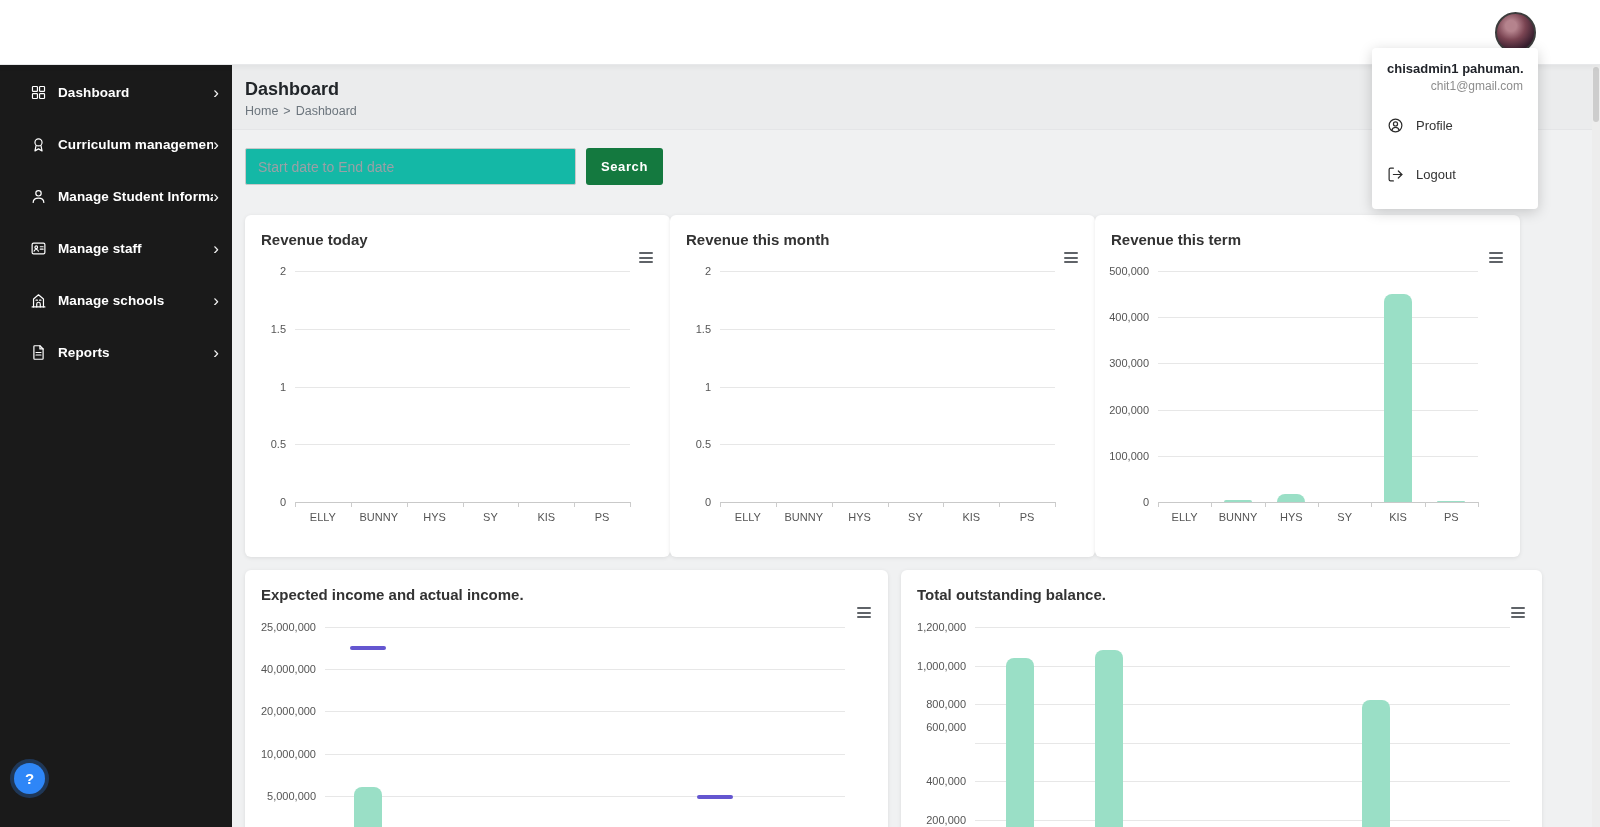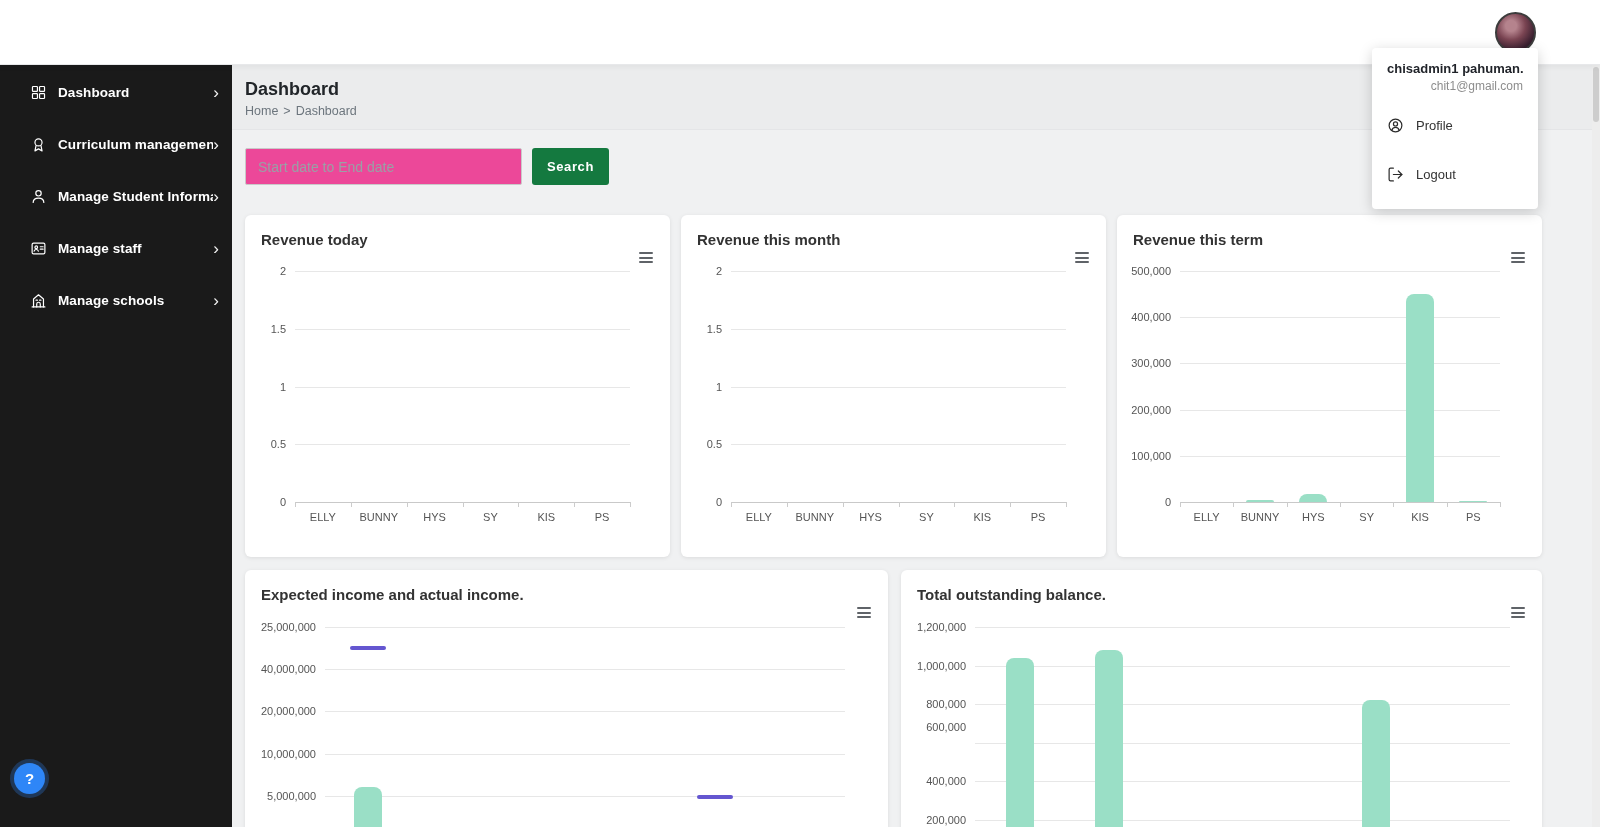--- a/index.html
+++ b/index.html
@@ -37,30 +37,30 @@
   
   .main { position:absolute; left:232px; top:65px; width:1368px; height:762px; overflow:hidden; }
   .page-head { height:65px; background:#ebeced; border-bottom:1px solid #e4e5e7;
     padding:14px 0 0 13px; }
   .page-title { font-size:18px; font-weight:600; color:#212529; }
   .breadcrumb { margin-top:4px; font-size:12.5px; color:#6c757d; }
   .bc-home { cursor:pointer; }
   .bc-sep { margin:0 5px; }
 
   .toolbar { margin:18px 0 0 13px; display:flex; }
-  .date-input { width:277px; height:37px; border:1px solid #c9c9c9; border-radius:2px;
-    padding:0 12px; font-size:14px; color:#333; background:#ec4899;
+  .date-input { width:331px; height:37px; border:1px solid #c9c9c9; border-radius:2px;
+    padding:0 12px; font-size:14px; color:#333; background:#14b8a6;
     font-family:"Liberation Sans",sans-serif; }
   .date-input::placeholder { color:#9aa0a6; }
   .search-btn { width:77px; height:37px; margin-left:10px; background:#14793f;
     color:#fff; border:none; border-radius:3px; font-weight:bold; font-size:13px;
     letter-spacing:0.6px; cursor:pointer; font-family:"Liberation Sans",sans-serif; }
 
   .row { display:flex; margin-left:13px; }
-  .row1 { gap:11px; margin-top:30px; }
+  .row1 { margin-top:30px; }
   .row2 { gap:13px; margin-top:13px; }
   .card { position:relative; background:#fff; border-radius:6px;
     box-shadow:0 1px 4px rgba(0,0,0,0.09); }
   .c-small { width:425px; height:342px; }
   .c4 { width:643px; height:420px; }
   .c5 { width:641px; height:420px; }
   .card-title { font-size:15px; font-weight:600; color:#333;
     position:absolute; left:16px; top:16px; }
   .chart-menu { position:absolute; right:15px; top:36px; width:18px; height:16px;
     border:none; background:none; cursor:pointer; padding:1px 2px; }
@@ -137,20 +137,29 @@
     <span class="side-chevron"></span>
   </div>
   <div class="side-item">
     <svg class="side-icon" viewBox="0 0 24 24" fill="none" stroke="#fff" stroke-width="1.7" stroke-linecap="round" stroke-linejoin="round">
         <path d="M3 21h18"></path>
         <path d="M5 21V9.8L12 4l7 5.8V21"></path>
         <path d="M9.5 21v-4a2.5 2.5 0 0 1 5 0v4"></path>
         <path d="M8.5 11.5h2M13.5 11.5h2"></path>
       </svg>
     <span class="side-label">Manage schools</span>
+    <span class="side-chevron"></span>
+  </div>
+  <div class="side-item">
+    <svg class="side-icon" viewBox="0 0 24 24" fill="none" stroke="#fff" stroke-width="1.7" stroke-linecap="round" stroke-linejoin="round">
+        <path d="M14 2.5H6.5a1 1 0 0 0-1 1v17a1 1 0 0 0 1 1h11a1 1 0 0 0 1-1V7z"></path>
+        <path d="M14 2.5V7h4.5"></path>
+        <path d="M8.5 12h7M8.5 15.5h7"></path>
+      </svg>
+    <span class="side-label">Reports</span>
     <span class="side-chevron"></span>
   </div>
 </aside>
 
 <button class="help-btn"><span>?</span></button>
 
 <main class="main">
   <div class="page-head">
     <h1 class="page-title">Dashboard</h1>
     <div class="breadcrumb">

